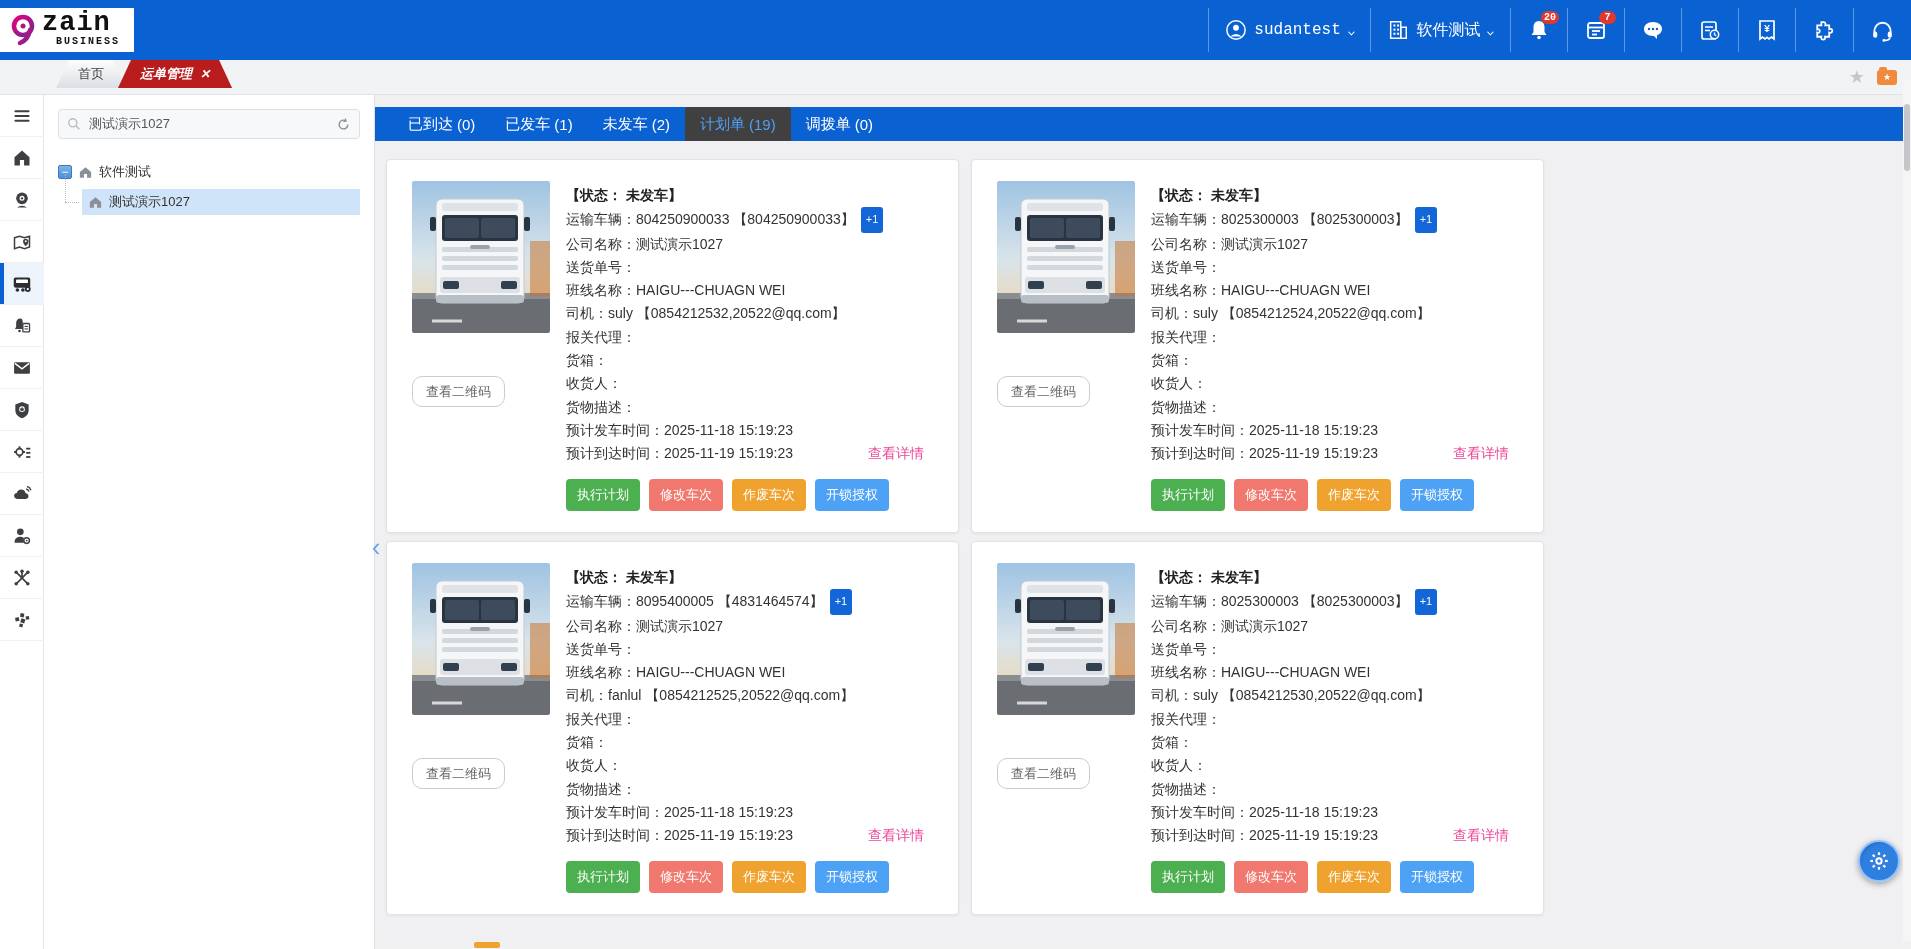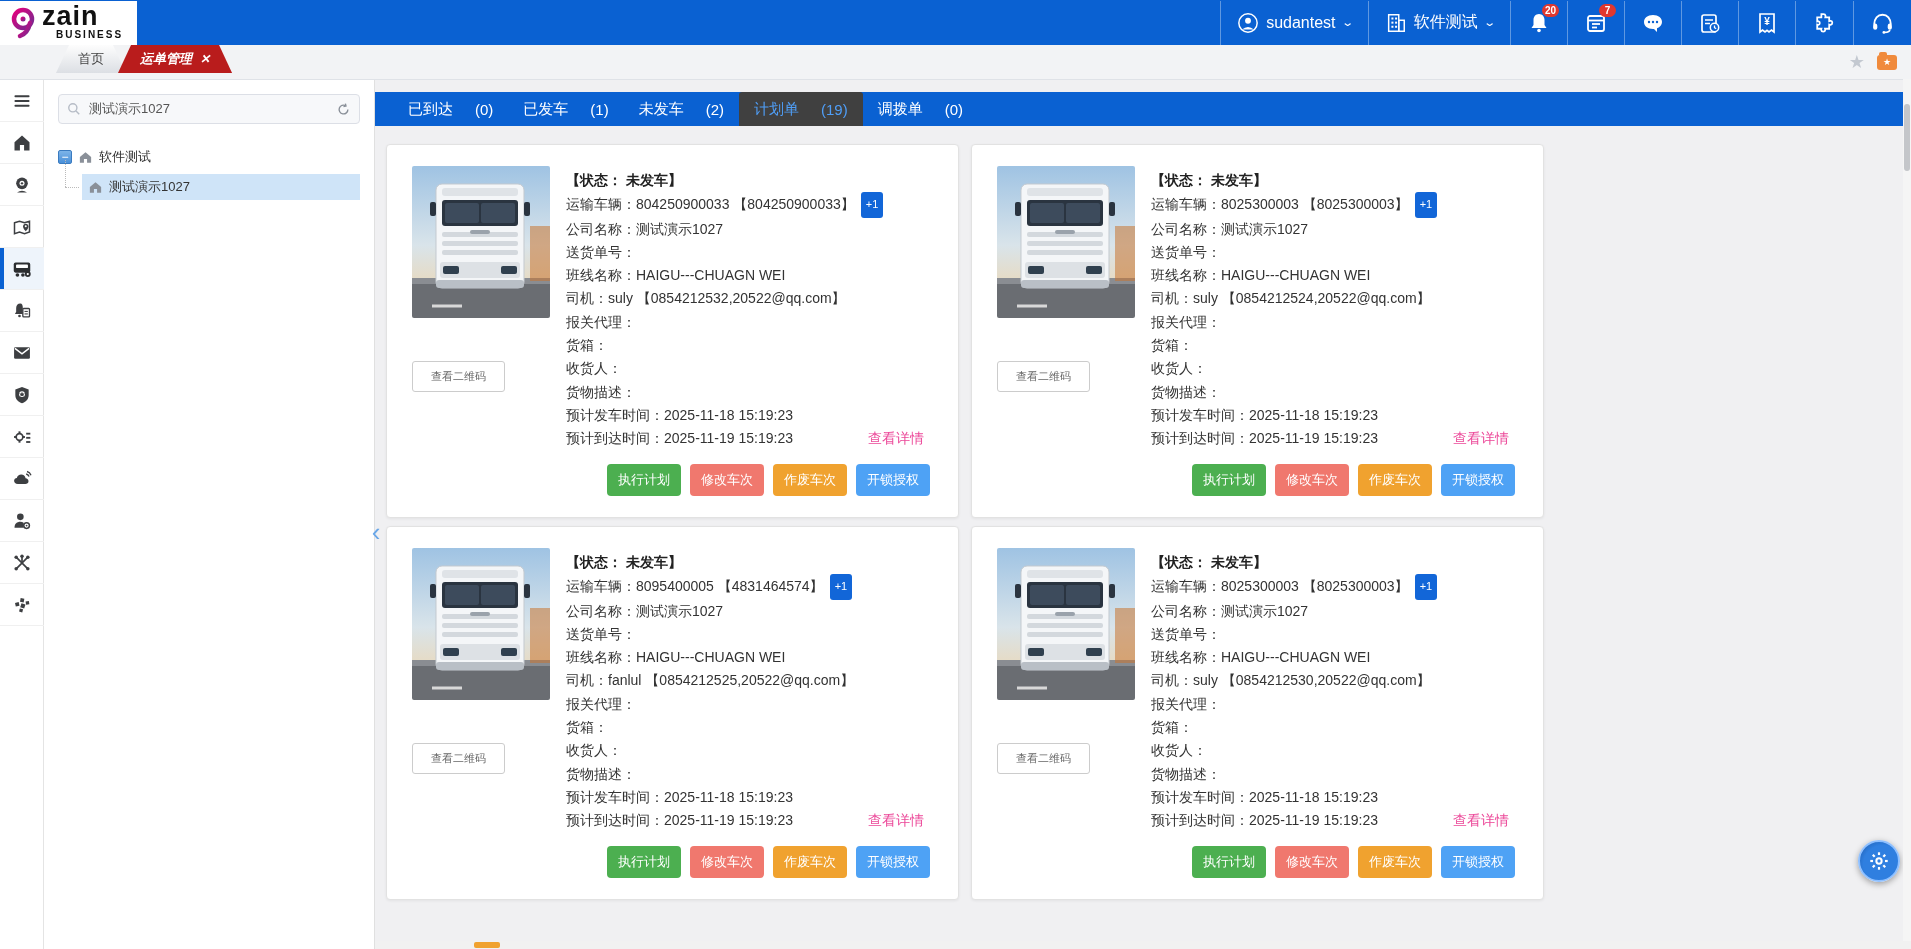--- a/index.html
+++ b/index.html
@@ -1,19 +1,19 @@
 <!DOCTYPE html>
 <html><head>
 <meta charset="utf-8">
 <style>
   * { margin:0; padding:0; box-sizing:border-box; }
   html,body { width:1911px; height:949px; overflow:hidden; font-family:"Liberation Sans",sans-serif; background:#f0f0f2; }
 
   
-  .topbar { position:relative; height:45px; background:#0a61d2; display:flex; align-items:center; justify-content:space-between; color:#fff; }
+  .topbar { position:relative; height:60px; background:#0a61d2; display:flex; align-items:center; justify-content:space-between; color:#fff;font-family:Liberation Mono, monospace; }
   .logo-wrap { display:flex; align-items:flex-start; background:#fff; height:44px; padding:2px 14px 2px 10px; }
   .logo-swirl { width:30px; height:34px; margin-top:2px; }
   .logo-txt { display:flex; flex-direction:column; line-height:1; margin-left:2px; }
   .logo-brand { font-size:27px; font-weight:bold; color:#111; letter-spacing:1px; }
   .logo-sub { font-size:10px; font-weight:bold; color:#111; letter-spacing:2px; margin-left:14px; }
   .top-right { display:flex; align-items:stretch; height:44px; }
   .tb-group { display:flex; align-items:center; gap:7px; padding:16px 16px; border-left:1px solid rgba(255,255,255,.35); position:relative; cursor:pointer; }
   .tb-group svg { display:block; }
   .tb-name { font-size:16px; }
   .chev { font-size:11px; transform:scaleX(1.4); }
@@ -43,42 +43,42 @@
   .search-box input { flex:1; border:none; outline:none; background:transparent; font-size:13px; color:#555; font-family:"Liberation Sans",sans-serif; }
   .tree { margin-top:20px; font-size:13px; color:#333; }
   .tree-row { display:flex; align-items:center; gap:6px; height:26px; cursor:pointer; }
   .minus-box { width:14px; height:14px; background:linear-gradient(#7db4e8,#4a90d9); border:1px solid #3a7bc0; border-radius:2px; color:#fff; font-size:12px; line-height:12px; text-align:center; }
   .tree-child { display:flex; align-items:center; gap:6px; height:26px; margin-left:24px; margin-top:4px; background:#cfe4f8; padding:0 10px 0 6px; cursor:pointer; position:relative; }
   .tree-child:before { content:""; position:absolute; left:-17px; top:-14px; height:27px; border-left:1px dotted #bbb; }
   .tree-child:after { content:""; position:absolute; left:-17px; top:13px; width:14px; border-top:1px dotted #bbb; }
 
   .main-area { flex:1; display:flex; flex-direction:column; background:#f0f0f2; position:relative; }
   .mtab-bar { margin-top:12px; height:34px; background:#0a61d2; display:flex; align-items:stretch; padding-left:18px; }
-  .mtab { display:flex; align-items:center; padding:11px 15px; color:#fff; font-size:15px; cursor:pointer; gap:22px; }
+  .mtab { display:flex; align-items:center; padding:11px 15px; color:#fff; font-size:15px; cursor:pointer; gap:4px; }
   .mtab.active { background:#404040; color:#4f9ef7; border-radius:3px 3px 0 0; }
   .subtab-bar { height:37px; background:#fff; border-bottom:1px solid #e4e7ed; display:flex; align-items:center; position:relative; }
   .subtab { margin-left:43px; color:#3a8bf0; font-size:14px; padding:0 14px; height:100%; display:flex; align-items:center; border-bottom:3px solid #1c5fd0; cursor:pointer; }
   .pill-search { position:absolute; right:34px; top:5px; width:216px; height:27px; border:1px solid #6ea7e8; border-radius:14px; background:#fff; display:flex; align-items:center; padding:0 10px; }
   .pill-search input { flex:1; border:none; outline:none; font-size:12px; color:#555; font-family:"Liberation Sans",sans-serif; }
   .pill-search input::placeholder { color:#c0c4cc; }
 
   
   .cards-grid { margin:18px 0 0 11px; width:1158px; display:flex; flex-wrap:wrap; gap:8px 12px; }
   .card { width:573px; height:374px; background:#fff; border:1px solid #e2e2e2; border-radius:4px; box-shadow:0 1px 3px rgba(0,0,0,.06); display:flex; padding:21px 20px 0 25px; }
   .card-left { width:154px; flex:none; }
   .truck-img { width:138px; height:152px; border-radius:2px; overflow:hidden; }
-  .qr-btn { margin-top:43px; width:93px; height:31px; background:#fff; border:1px solid #ccc; border-radius:3px; color:#666; font-size:11px; cursor:pointer; font-family:"Liberation Sans",sans-serif; }
+  .qr-btn { margin-top:43px; width:93px; height:31px; background:#fff; border:1px solid #ccc; border-radius:10px; color:#666; font-size:13px; cursor:pointer; font-family:"Liberation Sans",sans-serif; }
   .card-right { flex:1; font-size:14px; color:#333; padding-top:3px; }
   .line { line-height:23.3px; display:flex; align-items:center; white-space:nowrap; }
   .line .lbl { color:#333; }
   .line .val { color:#333; }
   .line.status { font-weight:bold; color:#222; }
   .plus-badge { background:#1266d8; color:#fff; font-size:11px; border-radius:3px; padding:1px 5px; margin-left:6px; cursor:pointer; }
   .details-link { margin-left:auto; margin-right:14px; color:#ec4899; cursor:pointer; text-decoration:none; }
-  .btn-row { display:flex; justify-content:flex-end; gap:9px; margin-top:13px; padding-right:8px; }
+  .btn-row { display:flex; gap:9px; margin-top:13px; padding-right:8px; }
   .btn { border:none; border-radius:4px; color:#fff; font-size:13px; padding:7px 11px; cursor:pointer; font-family:"Liberation Sans",sans-serif; }
   .btn.green { background:#4caf50; }
   .btn.red { background:#f0786e; }
   .btn.orange { background:#f0a22f; }
   .btn.blue { background:#4ea2f5; }
 
   
   .collapse-handle { position:absolute; left:-6px; top:437px; color:#6aa7e8; font-size:26px; cursor:pointer; width:14px; text-align:center; line-height:30px; }
   .float-gear { position:fixed; right:11px; bottom:67px; width:42px; height:42px; border-radius:50%; background:radial-gradient(circle at 60% 60%, #2f7fe0 60%, #1b57a8); border:2px solid #8fc0ff; display:flex; align-items:center; justify-content:center; cursor:pointer; box-shadow:0 2px 6px rgba(0,0,0,.35); }
   .vscroll { position:fixed; right:0; top:79px; width:8px; height:870px; background:#f5f5f5; }

